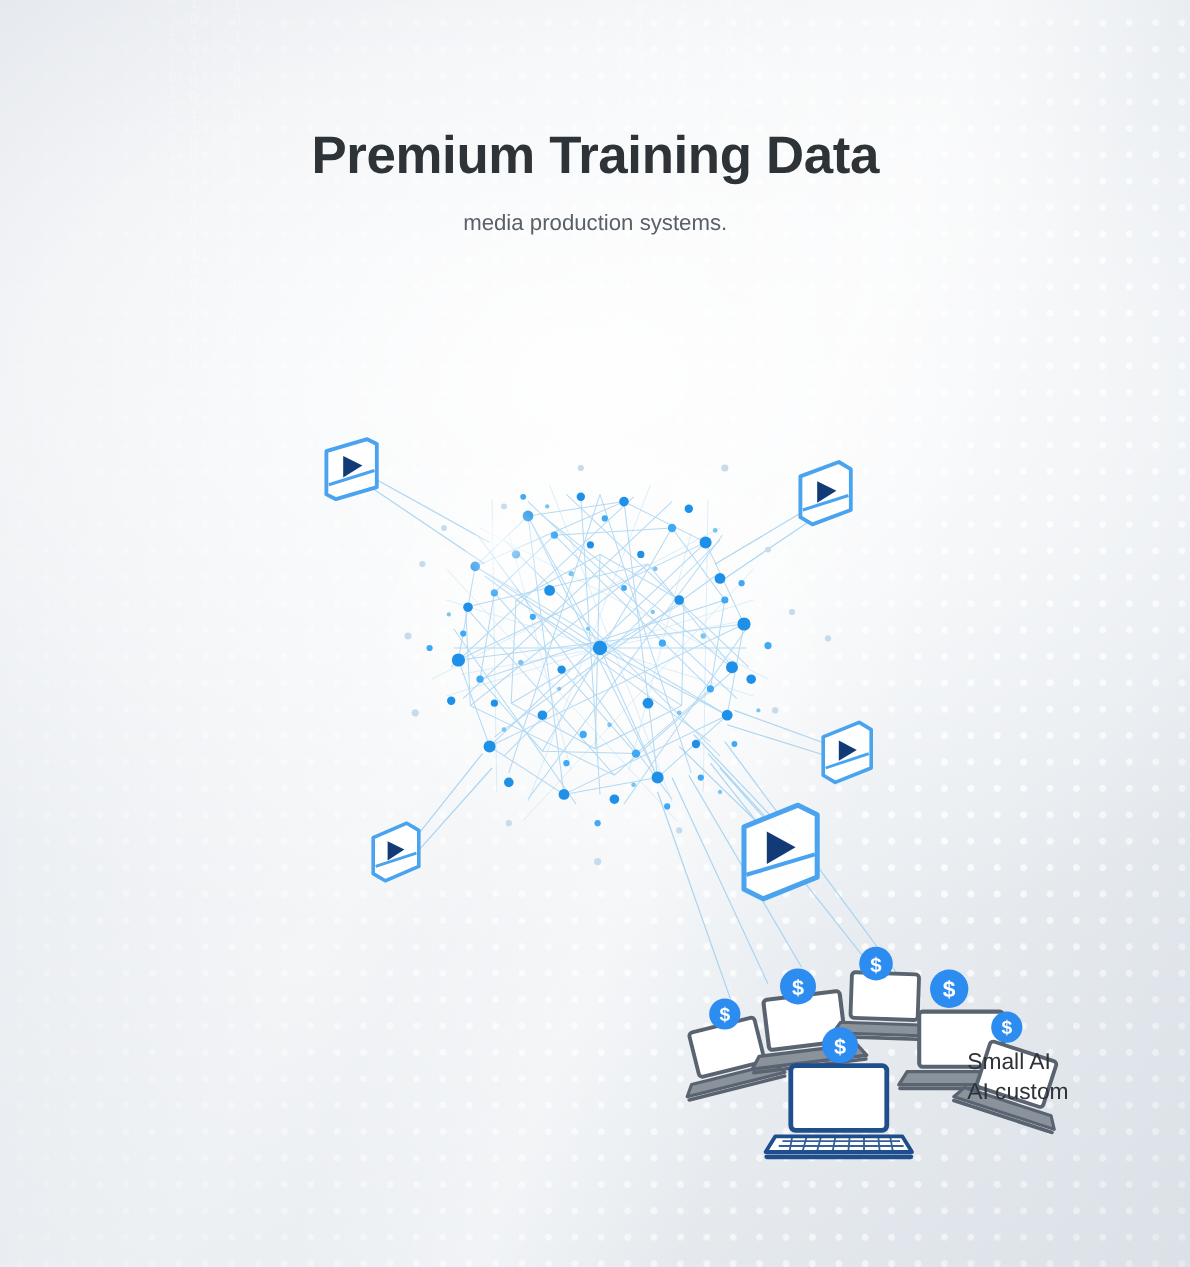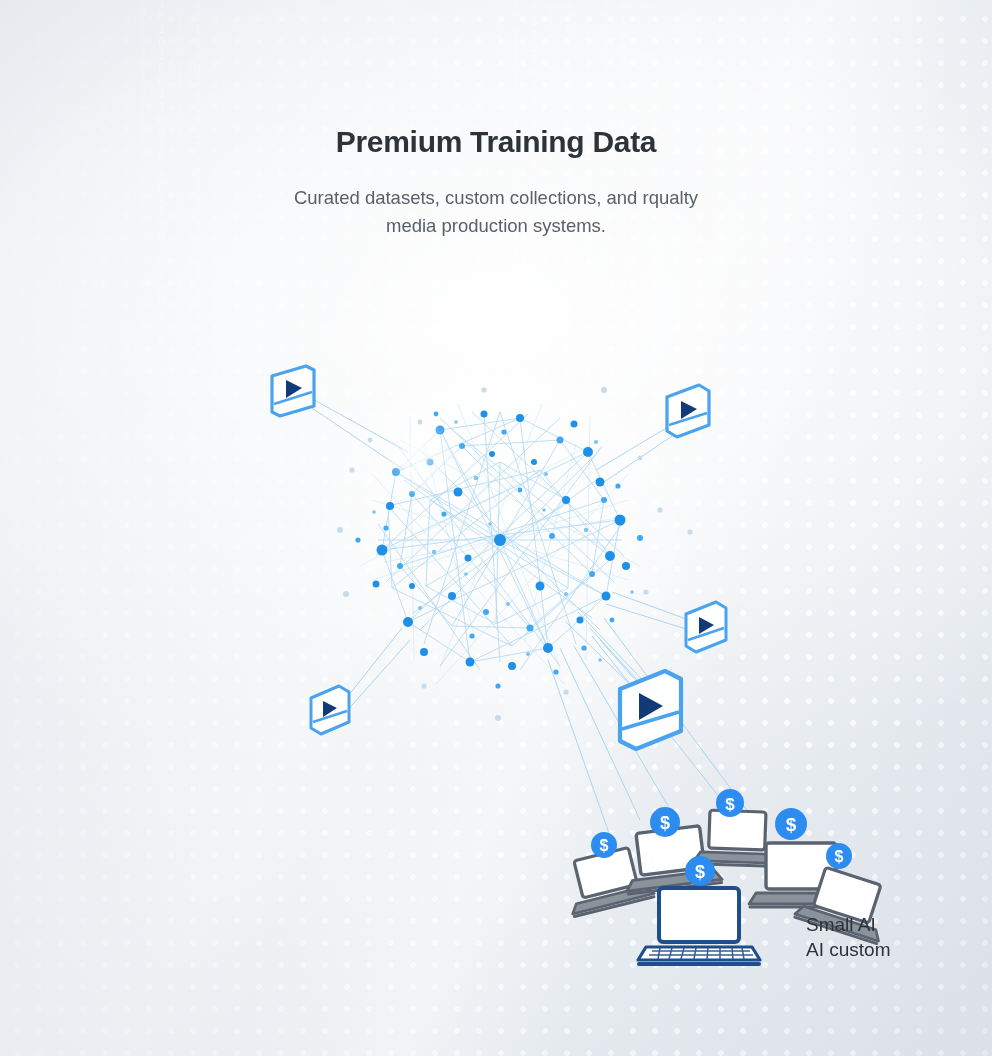--- a/index.html
+++ b/index.html
@@ -36,36 +36,36 @@
   }
   #sheen{
     background:linear-gradient(112deg, rgba(255,255,255,0) 46%, rgba(255,255,255,.40) 58%, rgba(255,255,255,0) 70%);
   }
 
   
   #headline{
     position:absolute;left:0;top:104px;width:992px;text-align:center;z-index:6;
   }
   #title-l1,#title-l2{
-    font-size:30px;font-weight:700;letter-spacing:-.3px;line-height:52px;margin:12px;
+    font-size:44px;font-weight:700;letter-spacing:-.3px;line-height:52px;margin:0;
   }
   #title-l1{color:#2e3338;}
   #title-l2{color:#1a4fa8;}
   #subtitle{
     margin:16px auto 0;width:500px;
     font-size:18.5px;line-height:28px;color:#5a6068;font-weight:400;
   }
   #subtitle span{display:block;}
 
   
   #artboard{position:absolute;left:0;top:0;width:992px;height:1056px;z-index:4;}
 
   
   #audience-label{
-    position:absolute;left:806px;top:912px;z-index:7;
+    position:absolute;left:806px;top:873px;z-index:7;
     font-size:19px;line-height:25px;color:#2e3338;font-weight:400;
   }
   #audience-label span{display:block;}
 </style>
 </head>
 <body>
 
 <div id="hero">
 
   <div class="bg-layer" id="dot-grid"></div>
@@ -687,21 +687,20 @@
       <g>
         <circle cx="839" cy="856" r="13" fill="#2d8cf0"></circle>
         <text x="839" y="862" font-size="16">$</text>
       </g>
     </g>
   </svg>
 
   <div id="headline">
     <h1 id="title-l1">Premium Training Data</h1>
     <p id="subtitle">
-      <span>Curated datasets, custom collections, and rqualty</span>
       <span>media production systems.</span>
     </p>
   </div>
 
   <div id="audience-label">
     <span>Small AI</span>
     <span>AI custom</span>
   </div>
 
 </div>

